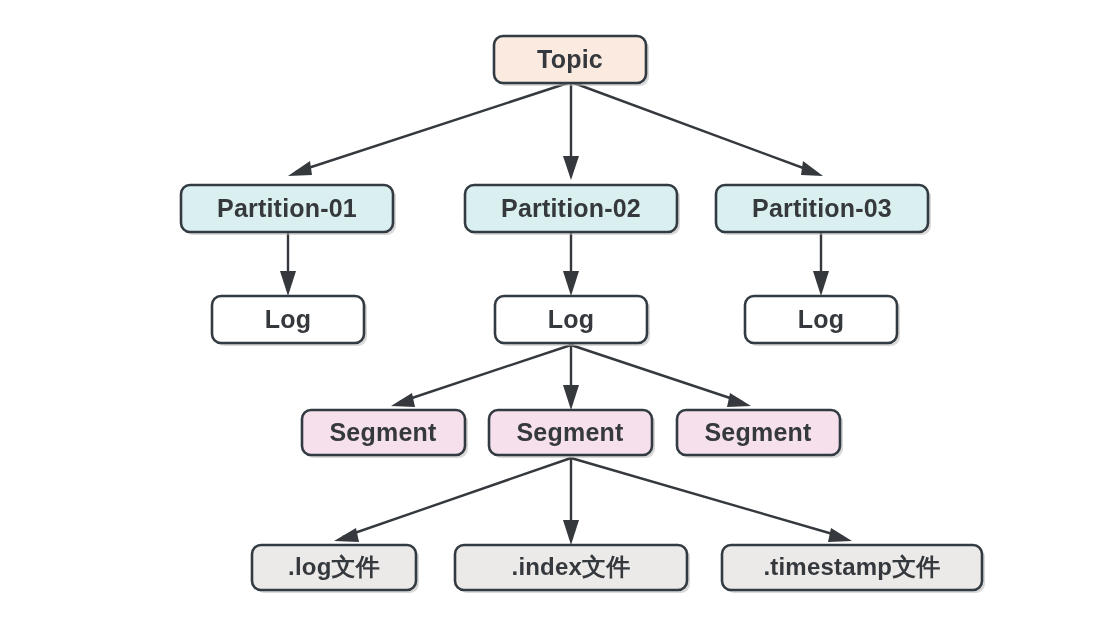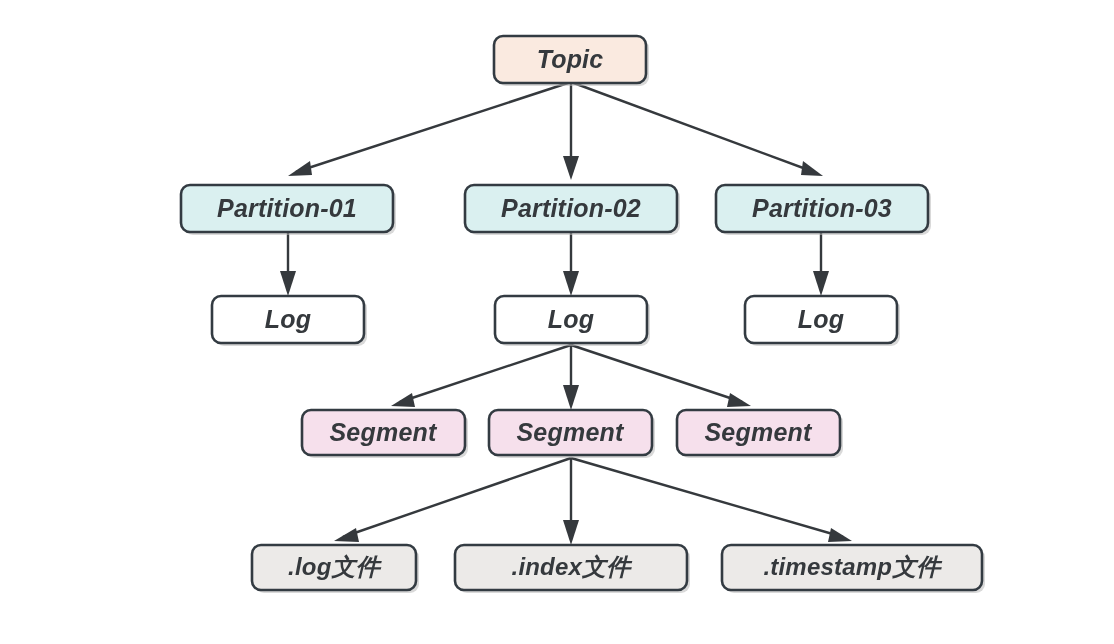--- a/index.html
+++ b/index.html
@@ -11,21 +11,20 @@
     width: 1114px;
     height: 644px;
     overflow: hidden;
     font-family: "Liberation Sans", sans-serif;
   }
   #diagram-root {
     position: relative;
     width: 1114px;
     height: 644px;
     background: #ffffff;
-    font-style: italic;
   }
   svg#diagram-canvas {
     display: block;
     width: 1114px;
     height: 644px;
   }
   .node-box {
     stroke: #333b42;
     stroke-width: 2.6;
   }

